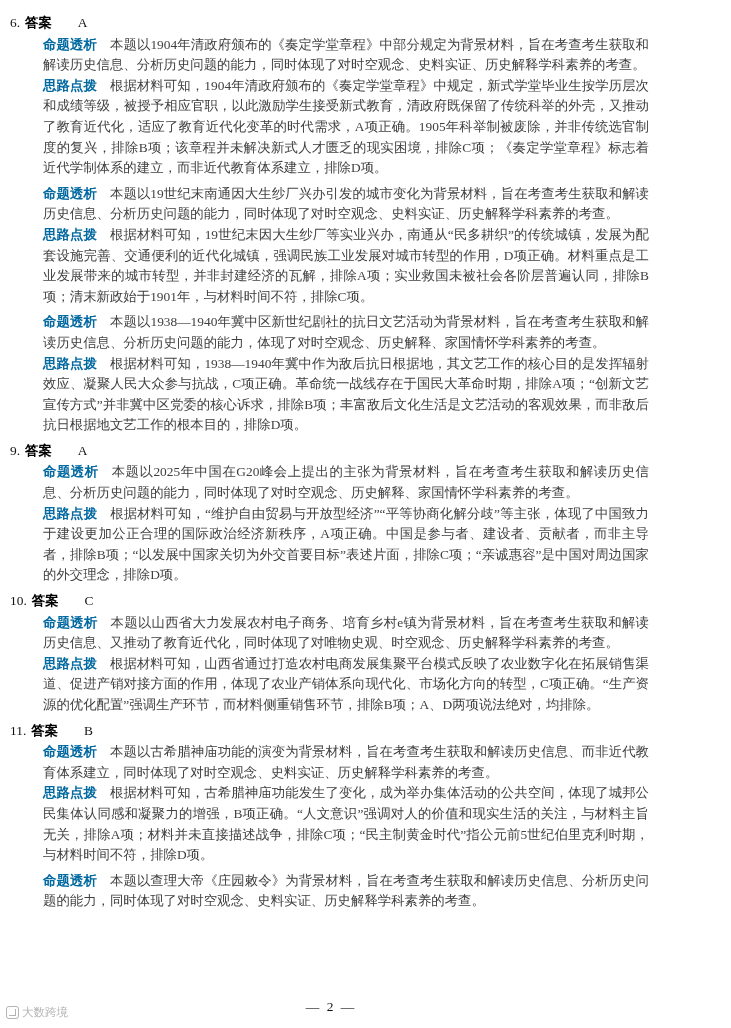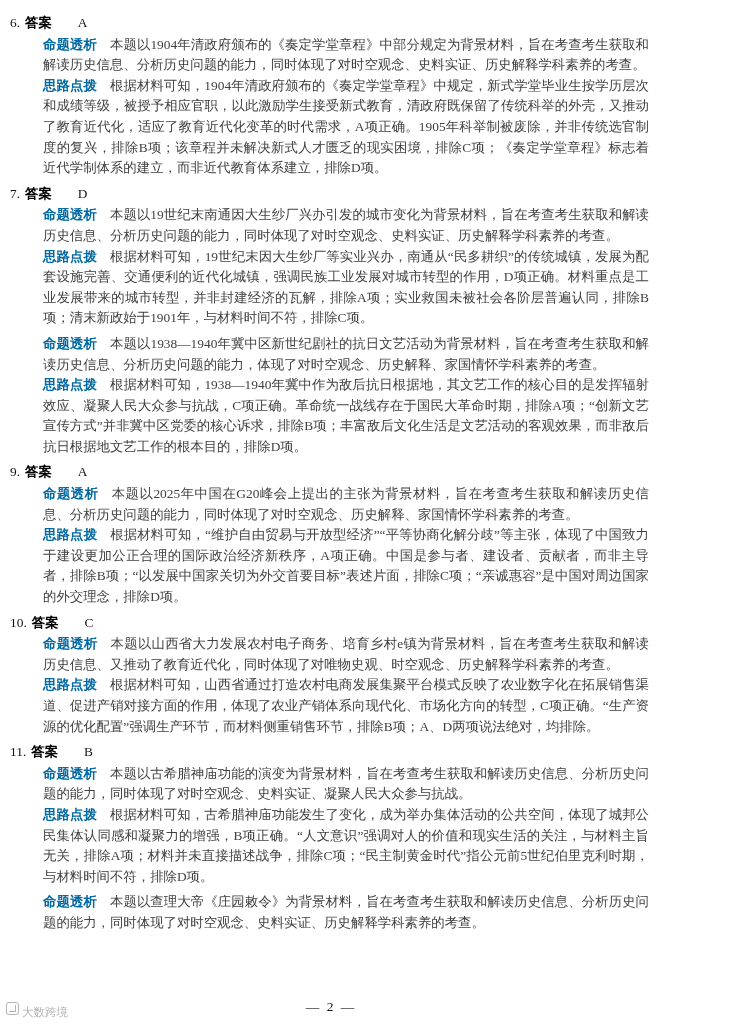--- a/index.html
+++ b/index.html
@@ -66,20 +66,21 @@
     text-align: center;
     font-size: 13.5px;
     color: #111;
     letter-spacing: 2px;
   }
   .watermark {
     position: absolute;
     left: 6px;
     bottom: 5px;
     display: flex;
+    align-items: center;
     gap: 3px;
     color: #b3b3b3;
     font-family: "Liberation Sans", "DejaVu Sans", sans-serif;
     font-size: 11.5px;
   }
   .wm-icon {
     display: inline-block;
     width: 13px;
     height: 13px;
     border: 1.4px solid #b3b3b3;
@@ -105,23 +106,20 @@
 
   <section class="item">
     <div class="ans-line">
       <span class="num">6.</span><span class="ans-label">答案</span><span class="ans-letter">A</span>
     </div>
     <p class="para"><span class="plabel">命题透析</span><span class="ptext">本题以1904年清政府颁布的《奏定学堂章程》中部分规定为背景材料，旨在考查考生获取和解读历史信息、分析历史问题的能力，同时体现了对时空观念、史料实证、历史解释学科素养的考查。</span></p>
     <p class="para"><span class="plabel">思路点拨</span><span class="ptext">根据材料可知，1904年清政府颁布的《奏定学堂章程》中规定，新式学堂毕业生按学历层次和成绩等级，被授予相应官职，以此激励学生接受新式教育，清政府既保留了传统科举的外壳，又推动了教育近代化，适应了教育近代化变革的时代需求，A项正确。1905年科举制被废除，并非传统选官制度的复兴，排除B项；该章程并未解决新式人才匮乏的现实困境，排除C项；《奏定学堂章程》标志着近代学制体系的建立，而非近代教育体系建立，排除D项。</span></p>
   </section>
 
   <section class="item">
-    <div class="ans-line">
-      <span class="num">7.</span><span class="ans-label">答案</span><span class="ans-letter">D</span>
-    </div>
     <p class="para"><span class="plabel">命题透析</span><span class="ptext">本题以19世纪末南通因大生纱厂兴办引发的城市变化为背景材料，旨在考查考生获取和解读历史信息、分析历史问题的能力，同时体现了对时空观念、史料实证、历史解释学科素养的考查。</span></p>
     <p class="para"><span class="plabel">思路点拨</span><span class="ptext">根据材料可知，19世纪末因大生纱厂等实业兴办，南通从“民多耕织”的传统城镇，发展为配套设施完善、交通便利的近代化城镇，强调民族工业发展对城市转型的作用，D项正确。材料重点是工业发展带来的城市转型，并非封建经济的瓦解，排除A项；实业救国未被社会各阶层普遍认同，排除B项；清末新政始于1901年，与材料时间不符，排除C项。</span></p>
   </section>
 
   <section class="item">
     <p class="para"><span class="plabel">命题透析</span><span class="ptext">本题以1938—1940年冀中区新世纪剧社的抗日文艺活动为背景材料，旨在考查考生获取和解读历史信息、分析历史问题的能力，体现了对时空观念、历史解释、家国情怀学科素养的考查。</span></p>
     <p class="para"><span class="plabel">思路点拨</span><span class="ptext">根据材料可知，1938—1940年冀中作为敌后抗日根据地，其文艺工作的核心目的是发挥辐射效应、凝聚人民大众参与抗战，C项正确。革命统一战线存在于国民大革命时期，排除A项；“创新文艺宣传方式”并非冀中区党委的核心诉求，排除B项；丰富敌后文化生活是文艺活动的客观效果，而非敌后抗日根据地文艺工作的根本目的，排除D项。</span></p>
   </section>
 
   <section class="item">
@@ -137,21 +135,21 @@
       <span class="num">10.</span><span class="ans-label">答案</span><span class="ans-letter">C</span>
     </div>
     <p class="para"><span class="plabel">命题透析</span><span class="ptext">本题以山西省大力发展农村电子商务、培育乡村e镇为背景材料，旨在考查考生获取和解读历史信息、又推动了教育近代化，同时体现了对唯物史观、时空观念、历史解释学科素养的考查。</span></p>
     <p class="para"><span class="plabel">思路点拨</span><span class="ptext">根据材料可知，山西省通过打造农村电商发展集聚平台模式反映了农业数字化在拓展销售渠道、促进产销对接方面的作用，体现了农业产销体系向现代化、市场化方向的转型，C项正确。“生产资源的优化配置”强调生产环节，而材料侧重销售环节，排除B项；A、D两项说法绝对，均排除。</span></p>
   </section>
 
   <section class="item">
     <div class="ans-line">
       <span class="num">11.</span><span class="ans-label">答案</span><span class="ans-letter">B</span>
     </div>
-    <p class="para"><span class="plabel">命题透析</span><span class="ptext">本题以古希腊神庙功能的演变为背景材料，旨在考查考生获取和解读历史信息、分析历史问题的能力，同时体现了对时空观念、史料实证、凝聚人民大众参与抗战。</span></p>
+    <p class="para"><span class="plabel">命题透析</span><span class="ptext">本题以古希腊神庙功能的演变为背景材料，旨在考查考生获取和解读历史信息、而非近代教育体系建立，同时体现了对时空观念、史料实证、历史解释学科素养的考查。</span></p>
     <p class="para"><span class="plabel">思路点拨</span><span class="ptext">根据材料可知，古希腊神庙功能发生了变化，成为举办集体活动的公共空间，体现了城邦公民集体认同感和凝聚力的增强，B项正确。“人文意识”强调对人的价值和现实生活的关注，与材料主旨无关，排除A项；材料并未直接描述战争，排除C项；“民主制黄金时代”指公元前5世纪伯里克利时期，与材料时间不符，排除D项。</span></p>
   </section>
 
   <section class="item">
     <p class="para"><span class="plabel">命题透析</span><span class="ptext">本题以查理大帝《庄园敕令》为背景材料，旨在考查考生获取和解读历史信息、分析历史问题的能力，同时体现了对时空观念、史料实证、历史解释学科素养的考查。</span></p>
   </section>
 
   <div class="footer">— 2 —</div>
 
   <div class="watermark">

